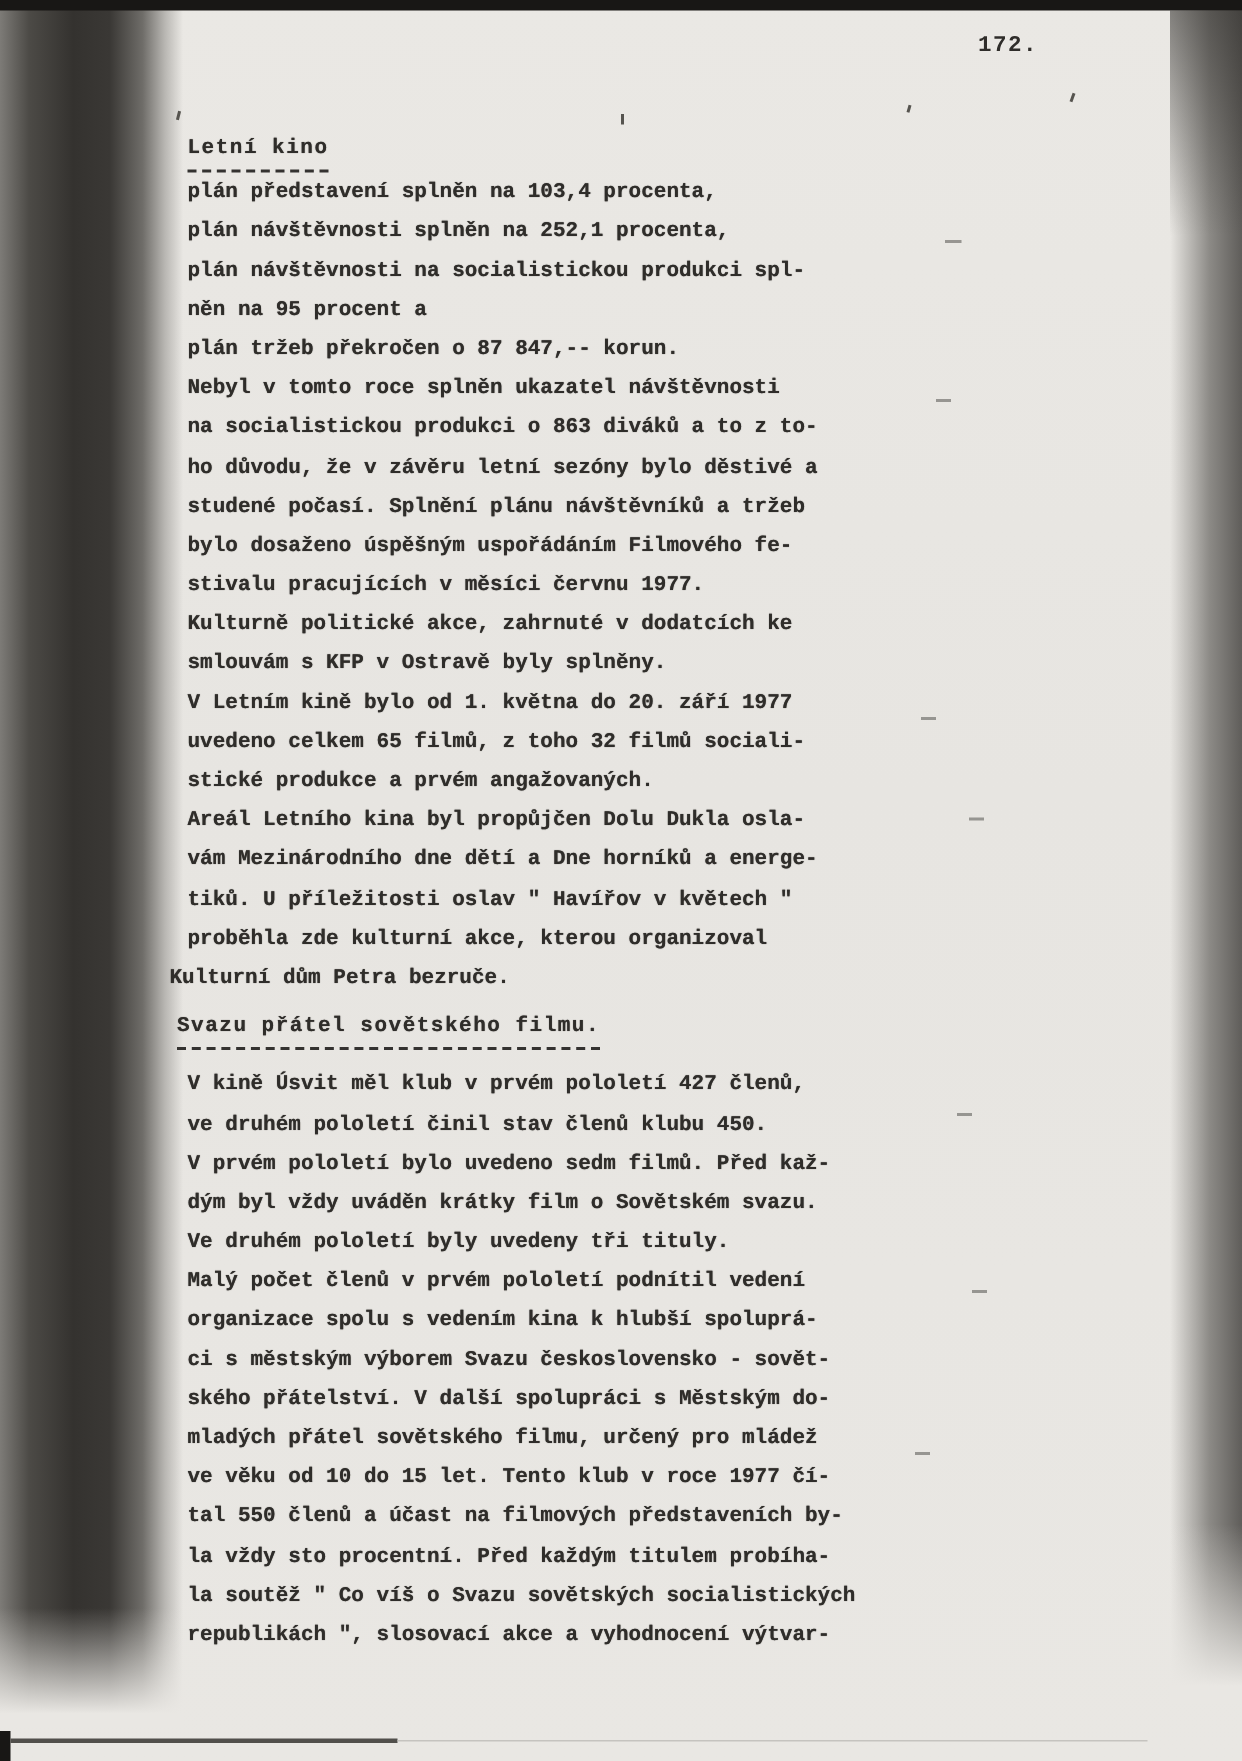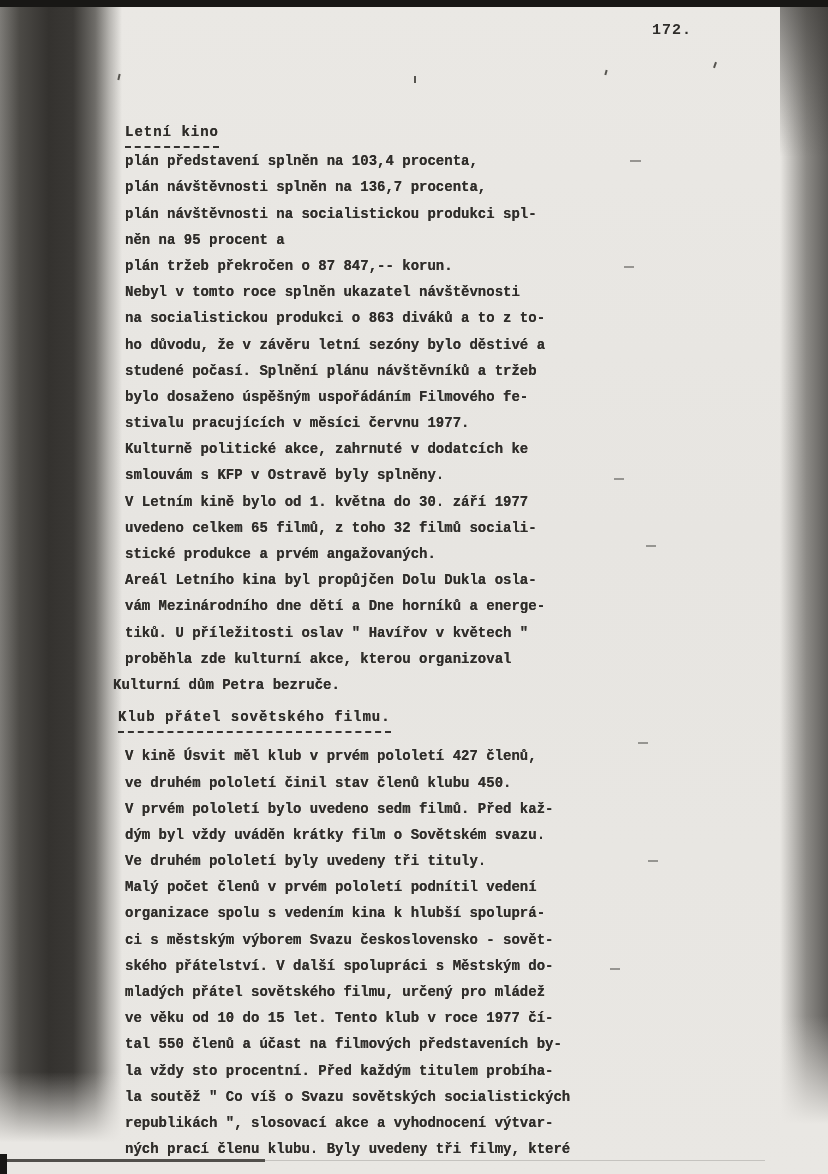--- a/index.html
+++ b/index.html
@@ -25,21 +25,21 @@
   .bottom-square{position:absolute;left:0;bottom:0;width:7px;height:20px;background:#181715;}
   .bottom-line{position:absolute;left:7px;top:1159px;width:258px;height:3px;background:#514f4b;}
   .bottom-line-faint{position:absolute;left:265px;top:1160px;width:500px;height:1px;background:#c5c3bf;}
   .speck{position:absolute;background:#56544f;}
   .dashmark{position:absolute;height:2px;background:#7b7975;opacity:.75;}
   
   .pagenum{position:absolute;left:652px;top:22px;font-size:15px;font-weight:700;color:#2f2d2a;letter-spacing:1px;}
   .text{position:absolute;left:125px;top:86px;width:520px;
     font-size:14px;line-height:26.2px;font-weight:700;color:#2f2d2a;
     text-shadow:0 0 0.6px rgba(43,41,38,0.85);white-space:nowrap;}
-  .heading{white-space:nowrap;margin-top:33px;}
+  .heading{white-space:nowrap;}
   .heading .hl{display:inline-block;border-bottom:2px dashed #343230;padding-bottom:1px;letter-spacing:1px;}
   .h2{margin-top:6px;margin-bottom:10px;margin-left:-7px;}
   .line{height:26.2px;}
   .outdent{margin-left:-12px;}
 </style>
 </head>
 <body>
 
 <div class="page">
 
@@ -60,52 +60,51 @@
   <div class="dashmark" style="left:646px;top:545px;width:10px;"></div>
   <div class="dashmark" style="left:638px;top:742px;width:10px;"></div>
   <div class="dashmark" style="left:610px;top:968px;width:10px;"></div>
   <div class="dashmark" style="left:648px;top:860px;width:10px;"></div>
 
   <div class="pagenum">172.</div>
 
   <div class="text">
     <div class="heading"><span class="hl">Letní kino</span></div>
     <div class="line">plán představení splněn na 103,4 procenta,</div>
-    <div class="line">plán návštěvnosti splněn na 136,7 procenta,</div>
+    <div class="line">plán návštěvnosti splněn na 252,1 procenta,</div>
     <div class="line">plán návštěvnosti na socialistickou produkci spl-</div>
     <div class="line">něn na 95 procent a</div>
     <div class="line">plán tržeb překročen o 87 847,-- korun.</div>
     <div class="line">Nebyl v tomto roce splněn ukazatel návštěvnosti</div>
     <div class="line">na socialistickou produkci o 863 diváků a to z to-</div>
     <div class="line">ho důvodu, že v závěru letní sezóny bylo děstivé a</div>
     <div class="line">studené počasí. Splnění plánu návštěvníků a tržeb</div>
     <div class="line">bylo dosaženo úspěšným uspořádáním Filmového fe-</div>
     <div class="line">stivalu pracujících v měsíci červnu 1977.</div>
     <div class="line">Kulturně politické akce, zahrnuté v dodatcích ke</div>
     <div class="line">smlouvám s KFP v Ostravě byly splněny.</div>
-    <div class="line">V Letním kině bylo od 1. května do 30. září 1977</div>
+    <div class="line">V Letním kině bylo od 1. května do 20. září 1977</div>
     <div class="line">uvedeno celkem 65 filmů, z toho 32 filmů sociali-</div>
     <div class="line">stické produkce a prvém angažovaných.</div>
     <div class="line">Areál Letního kina byl propůjčen Dolu Dukla osla-</div>
     <div class="line">vám Mezinárodního dne dětí a Dne horníků a energe-</div>
     <div class="line">tiků. U příležitosti oslav " Havířov v květech "</div>
     <div class="line">proběhla zde kulturní akce, kterou organizoval</div>
     <div class="line outdent">Kulturní dům Petra bezruče.</div>
 
-    <div class="heading h2"><span class="hl">Klub přátel sovětského filmu.</span></div>
+    <div class="heading h2"><span class="hl">Svazu přátel sovětského filmu.</span></div>
     <div class="line">V kině Úsvit měl klub v prvém pololetí 427 členů,</div>
     <div class="line">ve druhém pololetí činil stav členů klubu 450.</div>
     <div class="line">V prvém pololetí bylo uvedeno sedm filmů. Před kaž-</div>
     <div class="line">dým byl vždy uváděn krátky film o Sovětském svazu.</div>
     <div class="line">Ve druhém pololetí byly uvedeny tři tituly.</div>
     <div class="line">Malý počet členů v prvém pololetí podnítil vedení</div>
     <div class="line">organizace spolu s vedením kina k hlubší spoluprá-</div>
     <div class="line">ci s městským výborem Svazu československo - sovět-</div>
     <div class="line">ského přátelství. V další spolupráci s Městským do-</div>
     <div class="line">mladých přátel sovětského filmu, určený pro mládež</div>
     <div class="line">ve věku od 10 do 15 let. Tento klub v roce 1977 čí-</div>
     <div class="line">tal 550 členů a účast na filmových představeních by-</div>
     <div class="line">la vždy sto procentní. Před každým titulem probíha-</div>
     <div class="line">la soutěž " Co víš o Svazu sovětských socialistických</div>
     <div class="line">republikách ", slosovací akce a vyhodnocení výtvar-</div>
-    <div class="line">ných prací členu klubu. Byly uvedeny tři filmy, které</div>
   </div>
 </div>
 
 </body></html>

